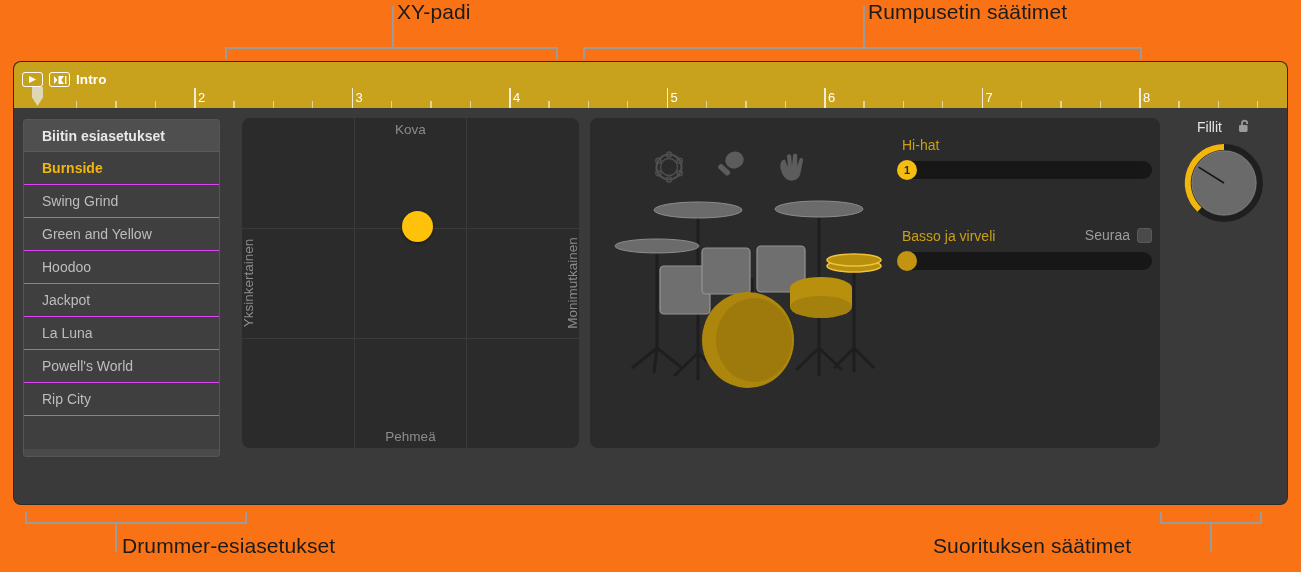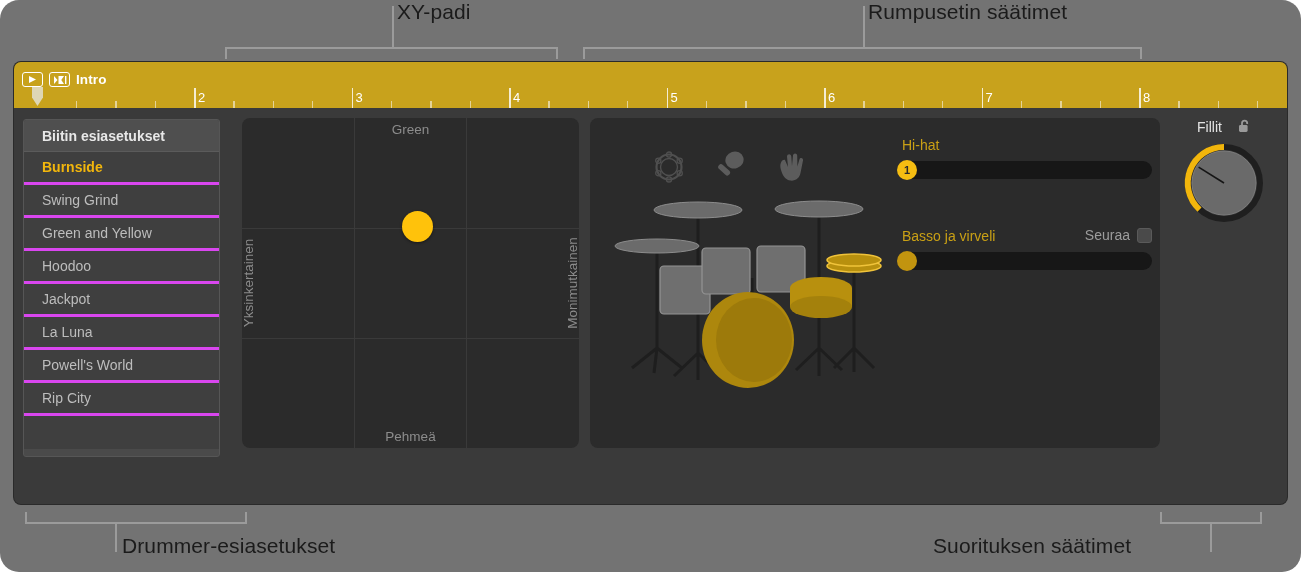--- a/index.html
+++ b/index.html
@@ -2,21 +2,21 @@
 <html><head>
 <meta charset="utf-8">
 <style>
   * { box-sizing: border-box; margin: 0; padding: 0; }
   html, body {
     width: 1301px; height: 572px;
     background: #ffffff;
     font-family: "Liberation Sans", sans-serif;
     overflow: hidden;
   }
-  #root { position: relative; width: 1301px; height: 572px; background:#737373;border-radius:19px; }
+  #root { position: relative; width: 1301px; height: 572px; background:#f97316; }
 
   
   .callout-label {
     position: absolute;
     font-size: 21px;
     color: #1b1b1b;
     white-space: nowrap;
     letter-spacing: 0.1px;
   }
   .bracket { position: absolute; }
@@ -85,21 +85,21 @@
   }
   #preset-header {
     height:32px; background:#4f4f4f;
     display:flex; align-items:center; padding-left:18px;
     color:#e8e8e8; font-size:14px; font-weight:bold;
     border-bottom:1px solid #5b5b5b;
   }
   .preset-item {
     height:33px; display:flex; align-items:center; padding-left:18px;
     color:#bdbdbd; font-size:14px;
-    border-bottom:3px solid #d946ef;
+    border-bottom:1px solid #d946ef;
     background:#3f3f3f;
   }
   .preset-item.selected { color:#f2b60c; font-weight:bold; background:#3f3f3f; }
   .preset-filler { background:#3f3f3f; height:33px; }
 
   
   #xy-pad {
     position:absolute; left:228px; top:10px; width:337px; height:330px;
     background:#2b2b2b; border-radius:8px; overflow:hidden;
   }
@@ -284,21 +284,21 @@
             <div class="preset-item">Rip City</div>
           </div>
         <div class="preset-filler"></div>
       </div>
 
       <div id="xy-pad">
         <div class="xy-grid-v" style="left:33.3%;"></div>
         <div class="xy-grid-v" style="left:66.6%;"></div>
         <div class="xy-grid-h" style="top:33.3%;"></div>
         <div class="xy-grid-h" style="top:66.6%;"></div>
-        <div class="xy-label" id="xy-top">Green</div>
+        <div class="xy-label" id="xy-top">Kova</div>
         <div class="xy-label" id="xy-bottom">Pehmeä</div>
         <div class="xy-label" id="xy-left">Yksinkertainen</div>
         <div class="xy-label" id="xy-right">Monimutkainen</div>
         <div id="xy-puck" style="left: 52%; top: 33%; background: rgb(255, 194, 11);"></div>
       </div>
 
       <div id="kit-panel">
 
         <div id="perc-icons">
           <span>

